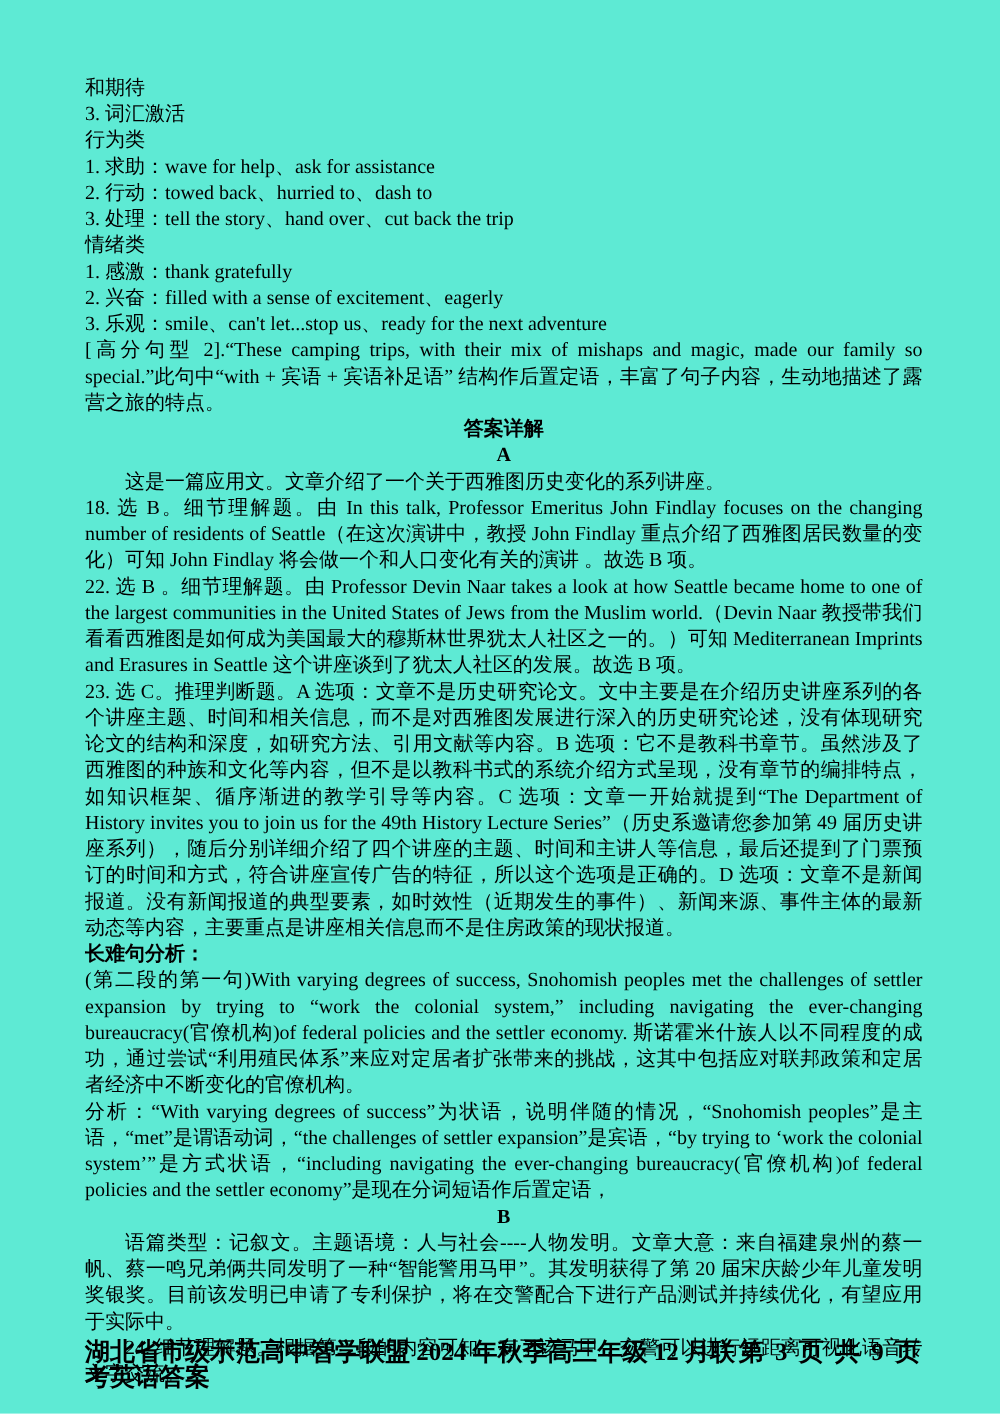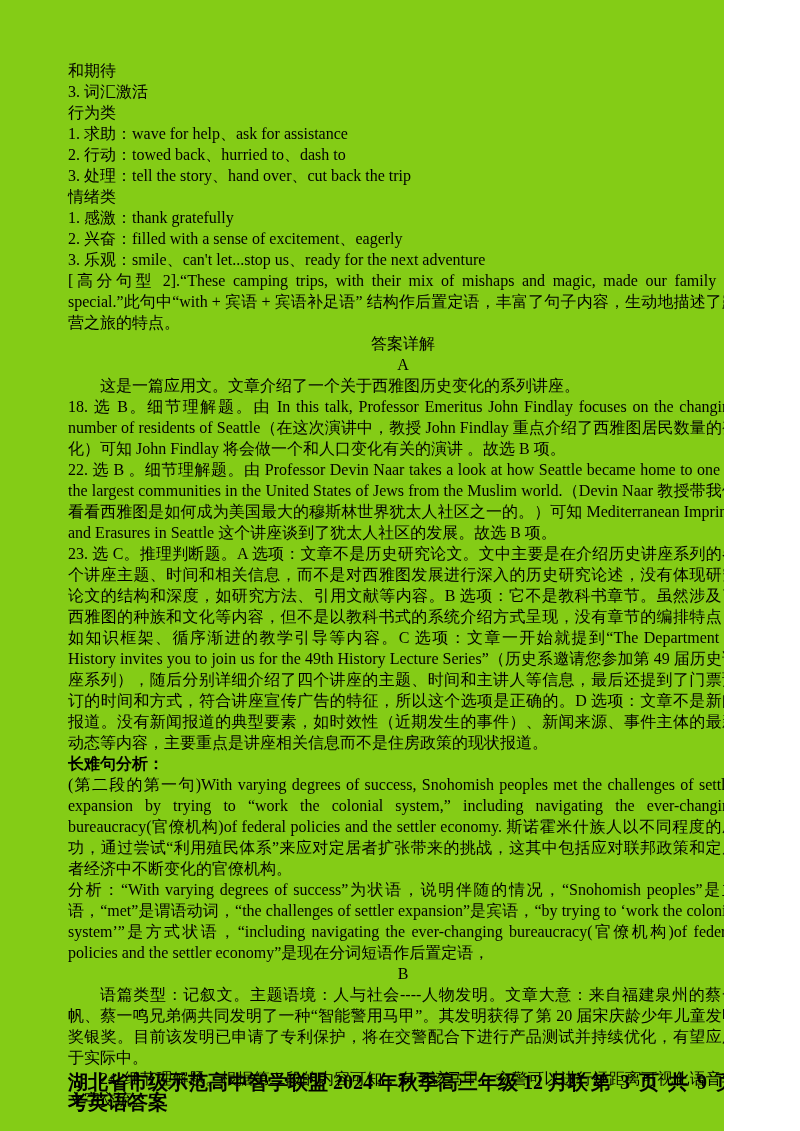--- a/index.html
+++ b/index.html
@@ -2,44 +2,44 @@
 <html><head>
 <meta charset="utf-8">
 <style>
   html, body {
     margin: 0;
     padding: 0;
     background: #ffffff;
   }
   .page {
     position: relative;
-    width: 724px;
+    width: 800px;
     height: 1131px;
-    background: #84cc16;
+    background: #5eead4;
     color: #000000;
     font-family: "Liberation Serif", "DejaVu Serif", serif;
     overflow: hidden;
   }
   .content {
     position: absolute;
     left: 68px;
     top: 60px;
     width: 670px;
   }
   .content p {
     margin: 0;
     font-size: 16px;
     line-height: 21px;
     text-align: justify;
     text-justify: inter-ideograph;
     word-break: break-word;
   }
   .content p.center {
     text-align: center;
-    font-weight: normal;
+    font-weight: bold;
   }
   .content p.bold {
     font-weight: bold;
   }
   .content p.indent {
     text-indent: 2em;
   }
   .footer {
     position: absolute;
     left: 68px;

